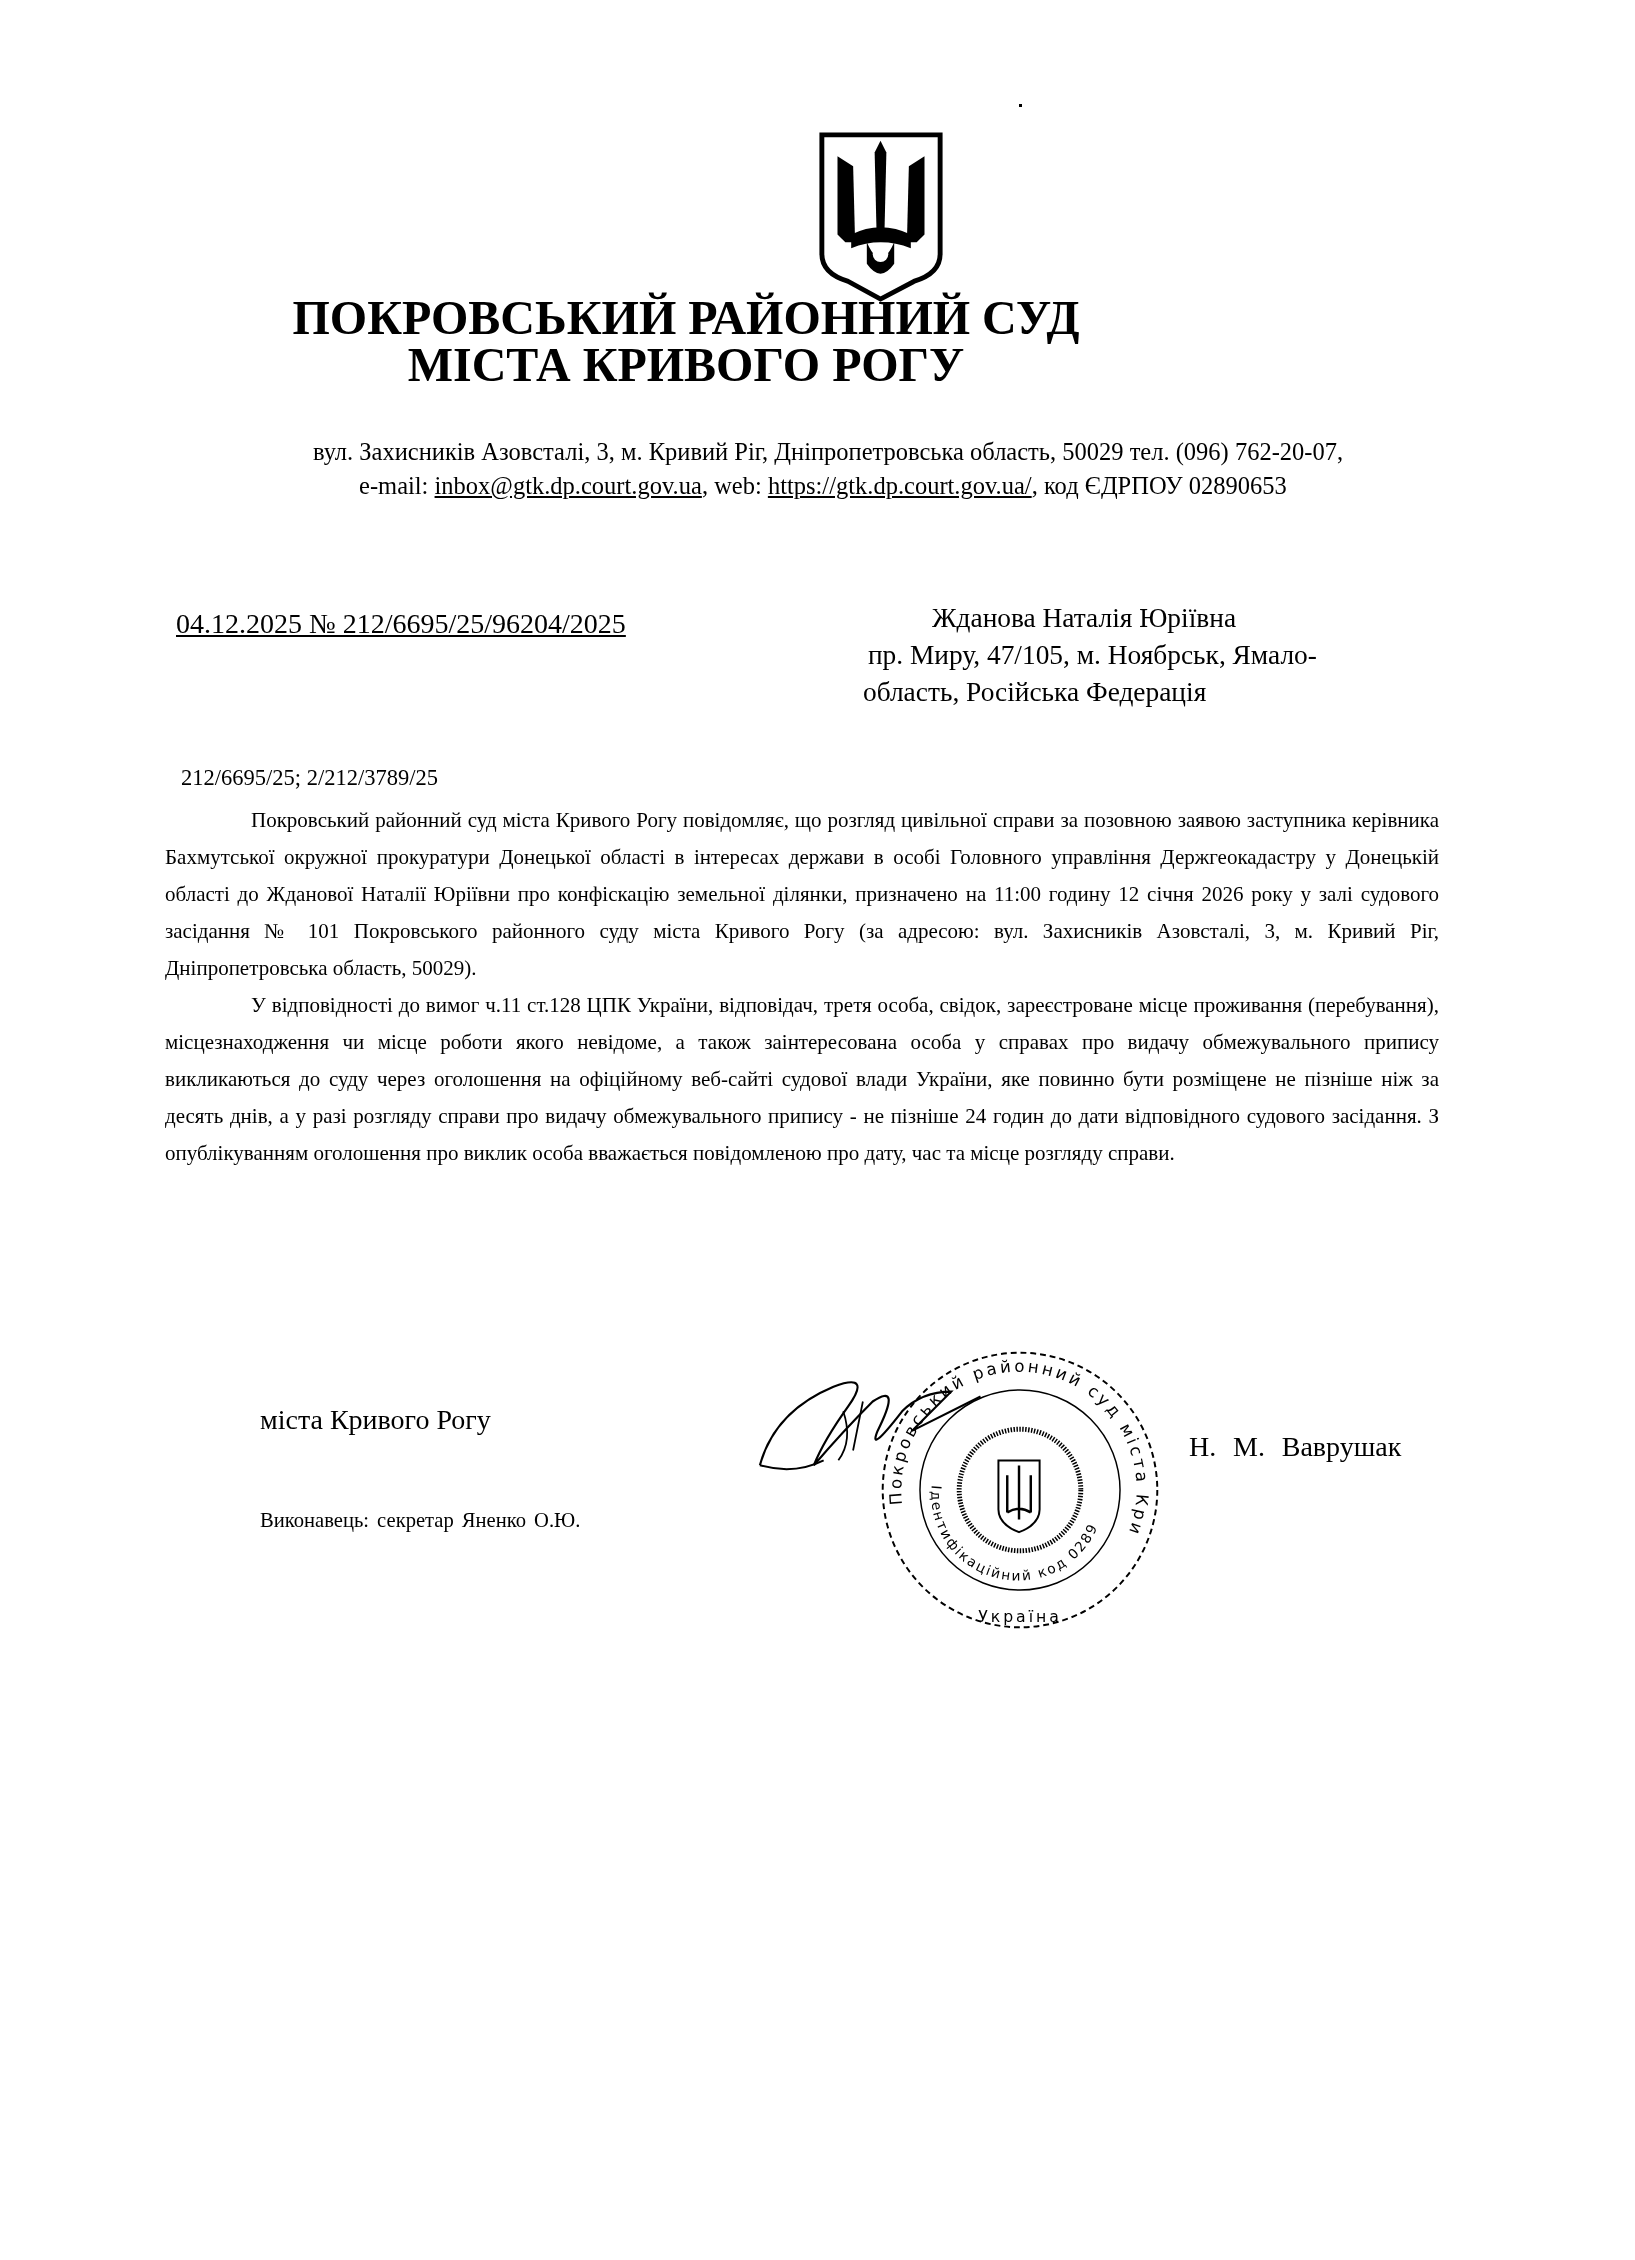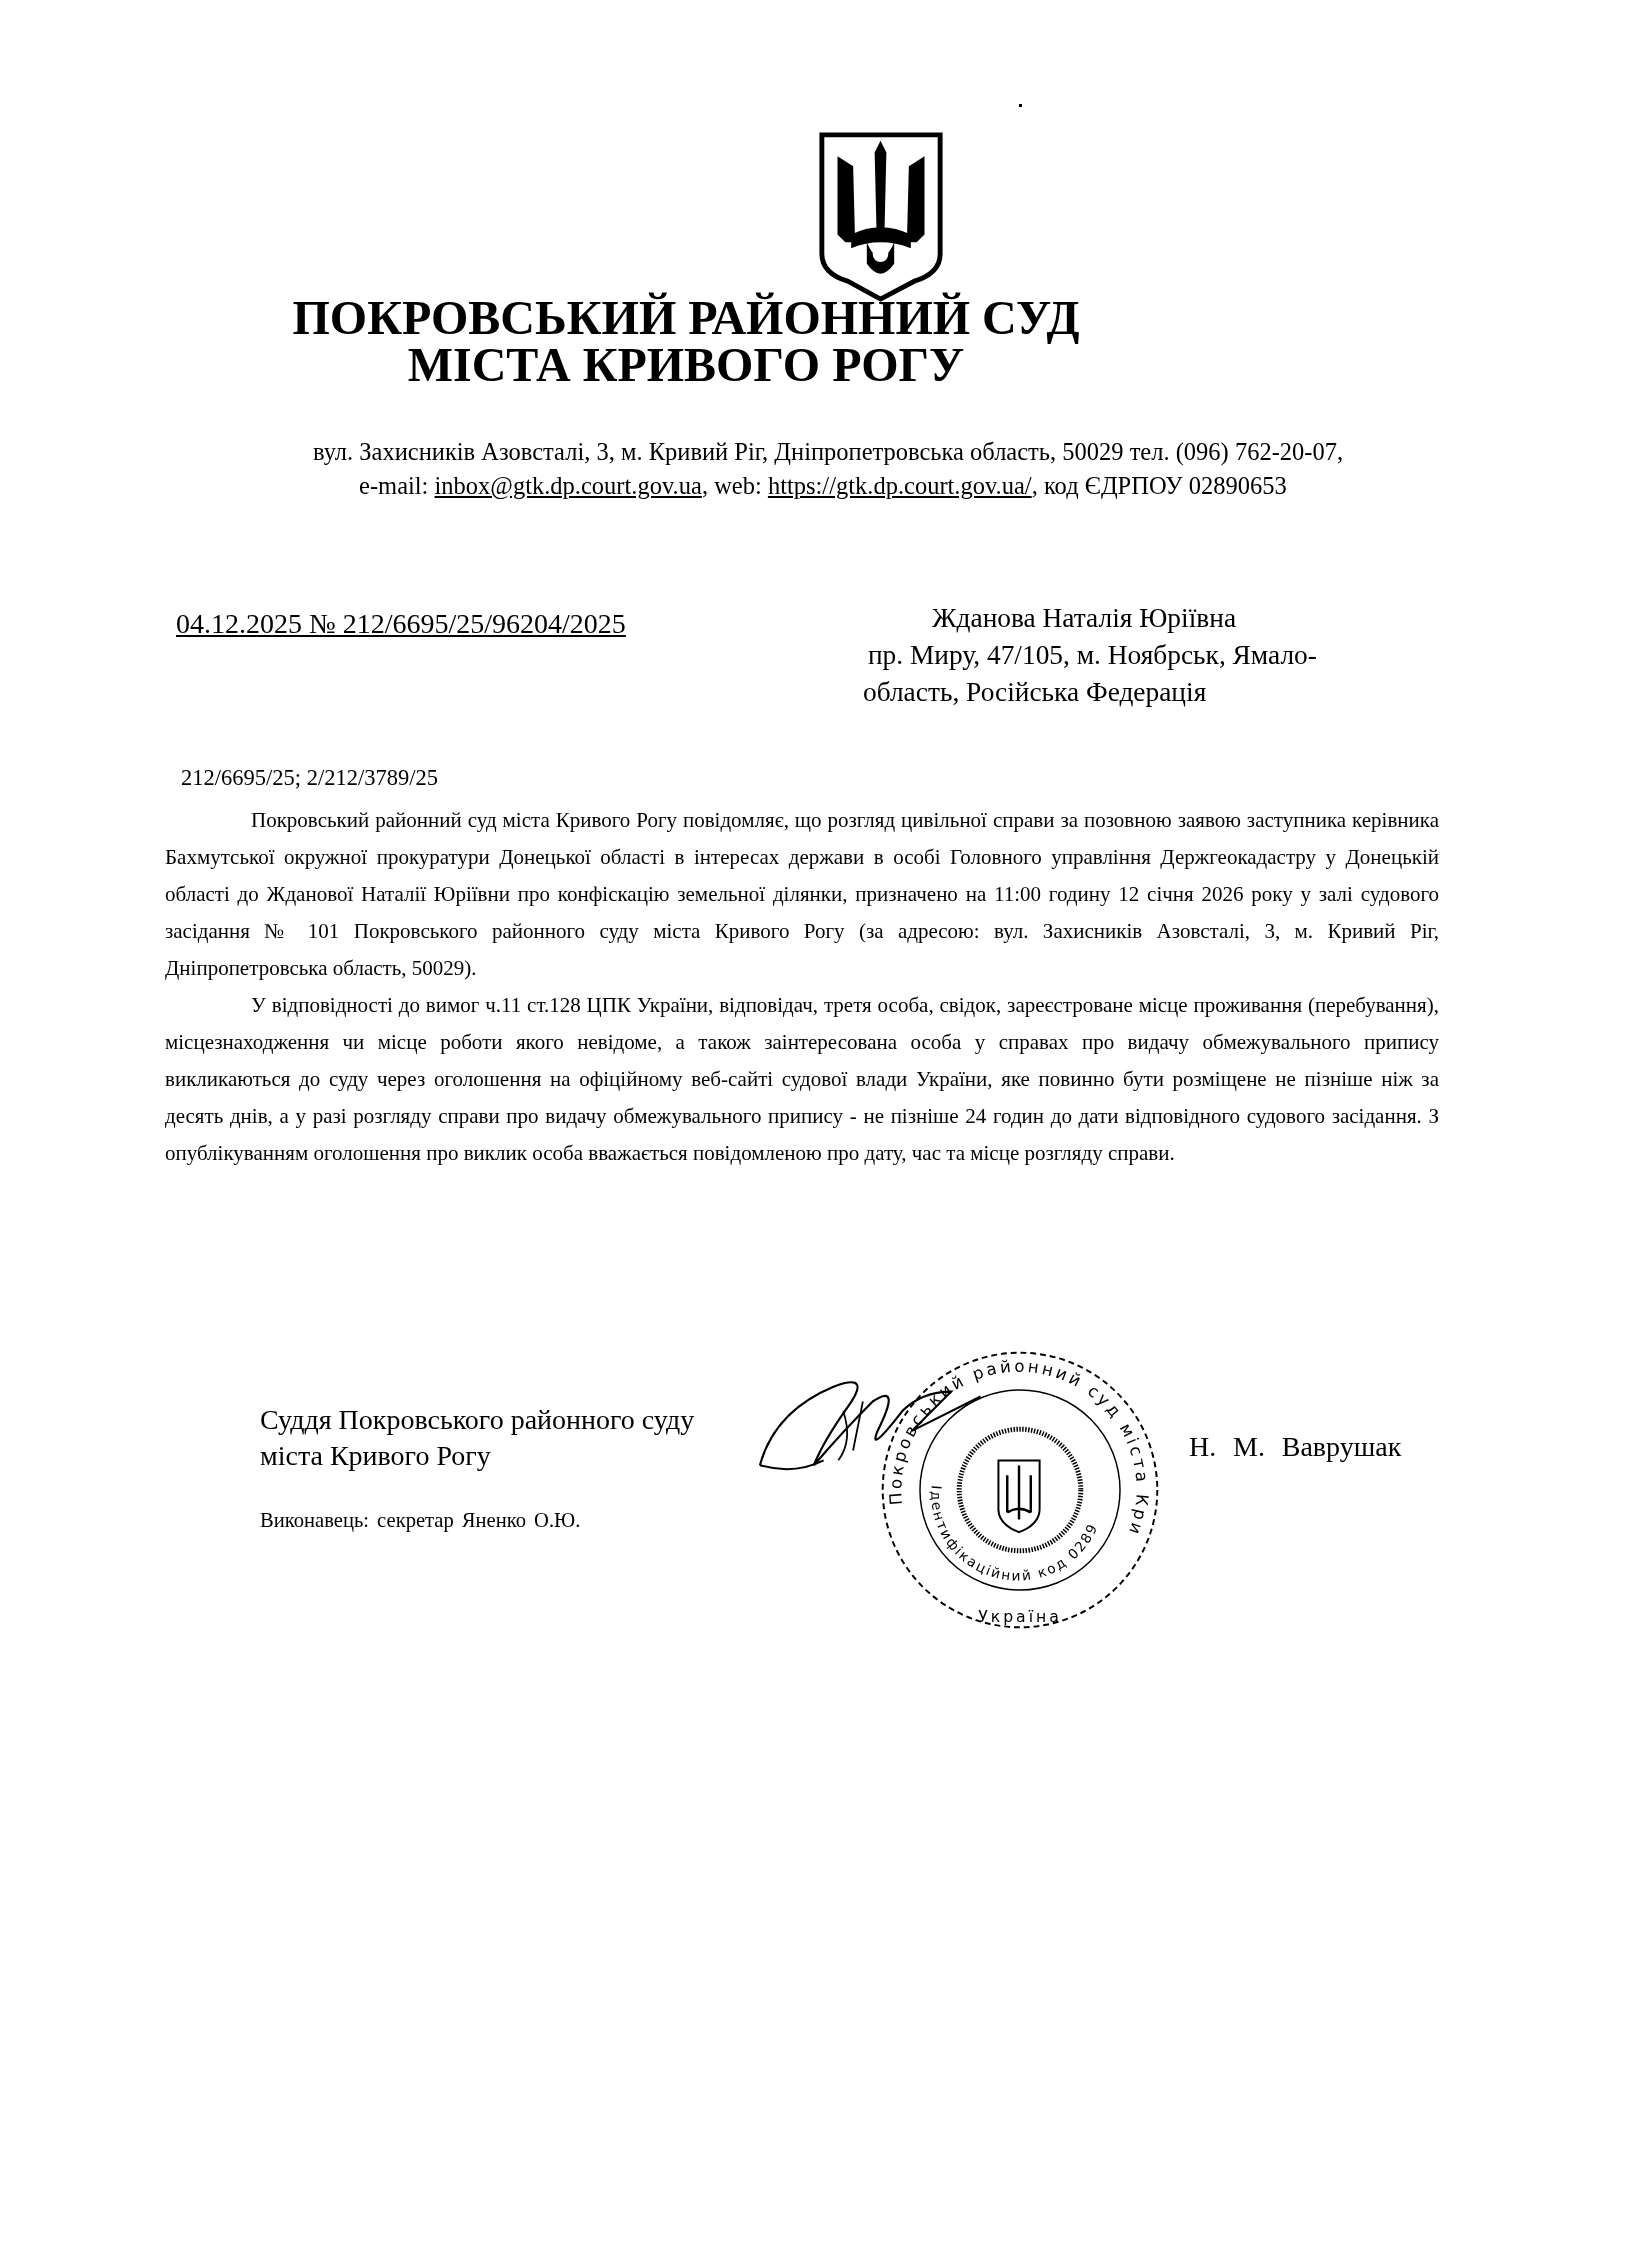--- a/index.html
+++ b/index.html
@@ -71,21 +71,20 @@
 </div>
 
 <div class="abs caseref">212/6695/25; 2/212/3789/25</div>
 
 <div class="abs body">
   <p>Покровський районний суд міста Кривого Рогу повідомляє, що розгляд цивільної справи за позовною заявою заступника керівника Бахмутської окружної прокуратури Донецької області в інтересах держави в особі Головного управління Держгеокадастру у Донецькій області до Жданової Наталії Юріївни про конфіскацію земельної ділянки, призначено на 11:00 годину 12 січня 2026 року  у залі судового засідання № 101 Покровського районного суду міста Кривого Рогу (за адресою: вул. Захисників Азовсталі, 3, м. Кривий Ріг, Дніпропетровська область, 50029).</p>
   <p>У відповідності до вимог ч.11 ст.128 ЦПК України, відповідач, третя особа, свідок, зареєстроване місце проживання (перебування), місцезнаходження чи місце роботи якого невідоме, а також заінтересована особа у справах про видачу обмежувального припису викликаються до суду через оголошення на офіційному веб-сайті судової влади України, яке повинно бути розміщене не пізніше ніж за десять днів, а у разі розгляду справи про видачу обмежувального припису - не пізніше 24 годин до дати відповідного судового засідання. З опублікуванням оголошення про виклик особа вважається повідомленою про дату, час та місце розгляду справи.</p>
 </div>
 
 <div class="abs sig-title">
-  <div>Суддя  Покровського районного суду</div>
   <div>міста Кривого Рогу</div>
 </div>
 
 <svg class="abs stamp" viewBox="0 0 320 310">
   <defs>
     <path id="outerArc" d="M 40 170 A 120 120 0 1 1 270 200"></path>
     <path id="innerArc" d="M 70 150 A 88 88 0 0 0 240 190"></path>
   </defs>
   <circle cx="160" cy="155" r="140" fill="none" stroke="#000" stroke-width="2" stroke-dasharray="6 4"></circle>
   <circle cx="160" cy="155" r="102" fill="none" stroke="#000" stroke-width="1.5"></circle>

